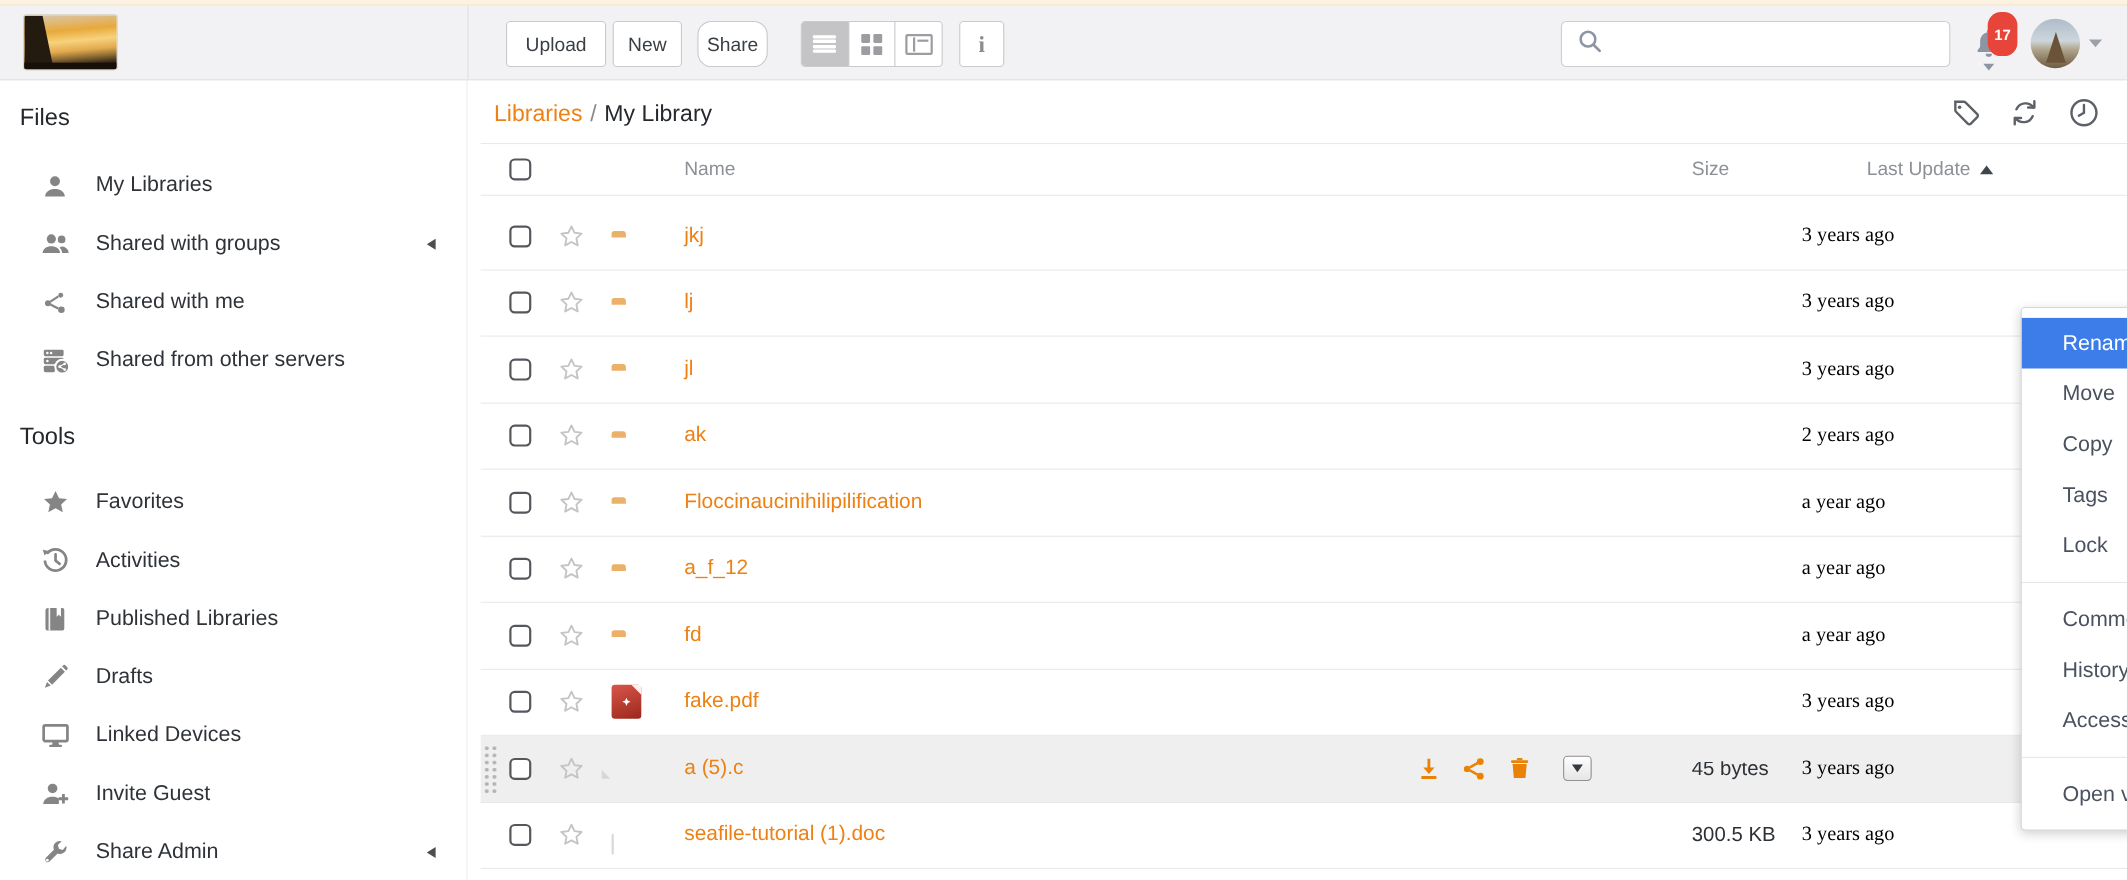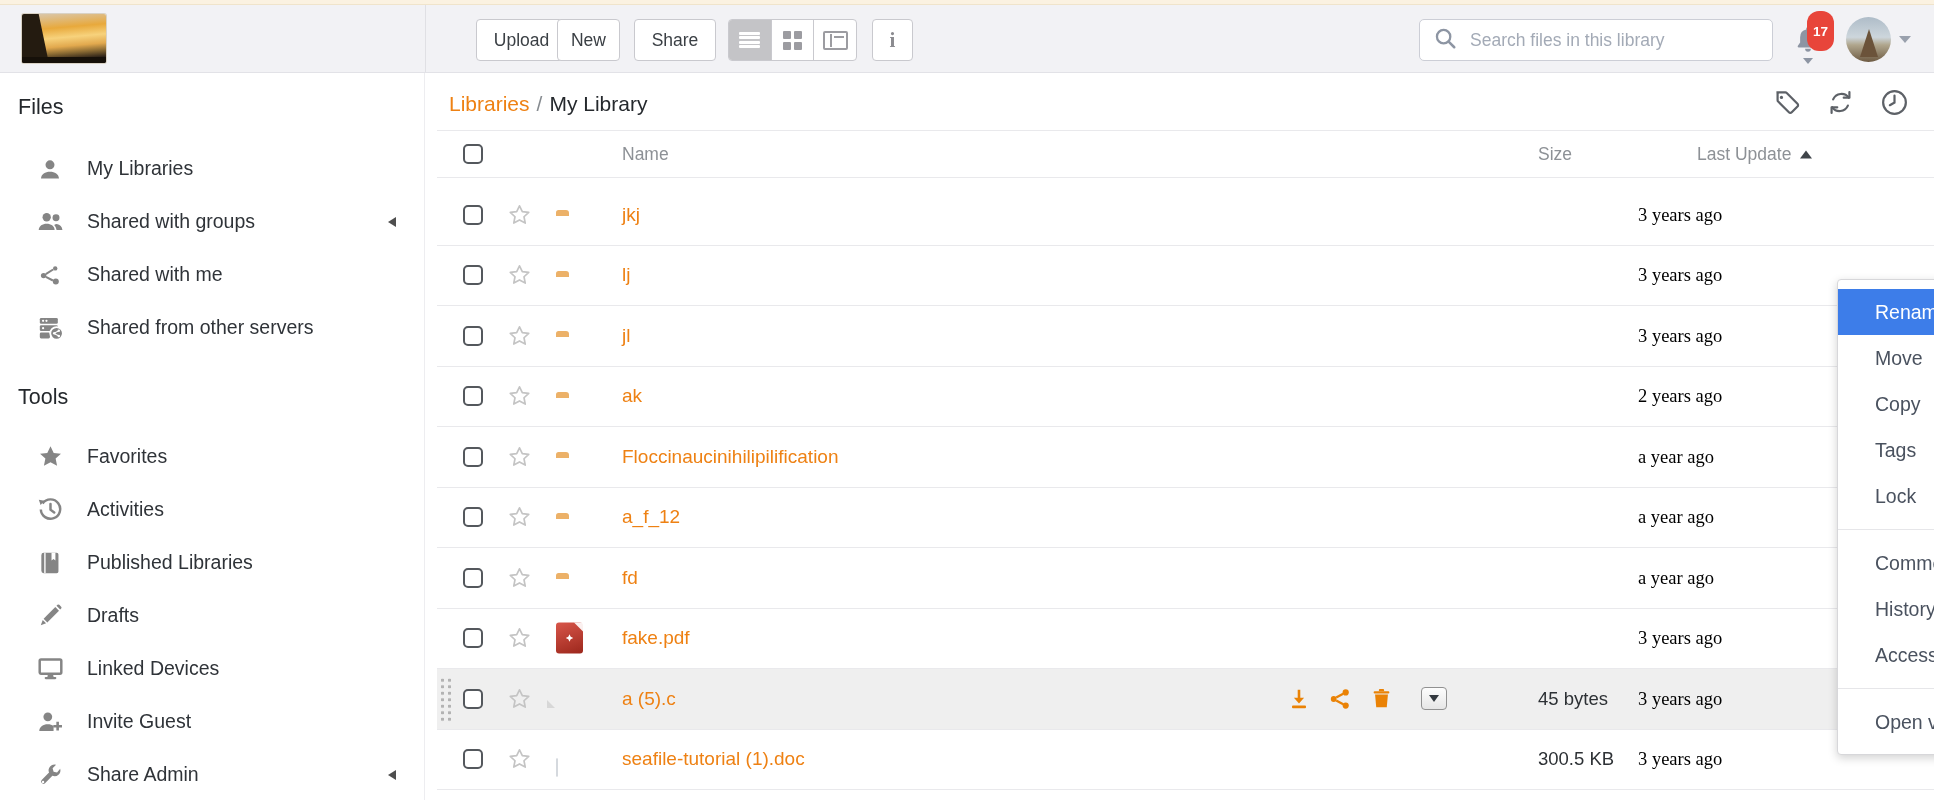--- a/index.html
+++ b/index.html
@@ -8,23 +8,23 @@
   
   .top-strip{position:absolute;left:0;top:0;width:100%;height:4px;background:#fbf2e1;border-bottom:1px solid #f0e4cb;z-index:6;}
   .header{position:absolute;left:0;top:5px;width:100%;height:67px;background:#f2f2f5;border-bottom:1px solid #e2e2e7;z-index:5;}
   .header-vdiv{position:absolute;left:425px;top:0;height:100%;width:1px;background:#e0e0e4;}
   .logo{position:absolute;left:22px;top:9px;width:84px;height:49px;border-radius:2px;box-shadow:0 0 0 1px #d9d2c5;overflow:hidden;
         background:linear-gradient(175deg,#d8c9b4 0%,#e8a93c 30%,#f7d27c 48%,#e2a94e 64%,#8a6a33 76%,#2e2318 88%,#1c140c 100%);}
   .logo::before{content:"";position:absolute;left:0;top:0;bottom:0;width:32%;background:#241b10;clip-path:polygon(0 0,62% 0,100% 100%,0 100%);}
   .logo::after{content:"";position:absolute;left:0;right:0;bottom:0;height:6px;background:#161009;}
   .hbtn{position:absolute;top:14px;height:42px;background:#fff;border:1px solid #c9c9ce;border-radius:4px;
         font-size:17.5px;color:#3a3f44;display:flex;align-items:center;justify-content:center;box-sizing:border-box;cursor:pointer;}
-  #btn-upload{left:476px;width:91px;}
+  #btn-upload{left:460px;width:91px;}
   #btn-new{left:557px;width:63px;}
-  #btn-share{left:634px;width:82px;}
+  #btn-share{left:634px;width:64px;border-radius:13px;}
   .view-group{position:absolute;left:728px;top:14px;width:129px;height:42px;border:1px solid #c9c9ce;border-radius:4px;background:#fff;display:flex;box-sizing:border-box;overflow:hidden;}
   .view-seg{flex:1;display:flex;align-items:center;justify-content:center;border-right:1px solid #c9c9ce;cursor:pointer;}
   .view-seg:last-child{border-right:none;}
   .view-seg.active{background:#c4c4c7;}
   .icon-list{width:21px;height:17px;display:flex;flex-direction:column;justify-content:space-between;}
   .icon-list i{height:3px;background:#fff;border-radius:1px;}
   .icon-grid{width:19px;height:19px;display:grid;grid-template-columns:1fr 1fr;gap:3px;}
   .icon-grid i{background:#9c9ca1;border-radius:1px;}
   .icon-detail{width:25px;height:19px;border:2px solid #9c9ca1;border-radius:2px;position:relative;box-sizing:border-box;}
   .icon-detail::before{content:"";position:absolute;left:5px;top:1px;bottom:1px;width:2px;background:#9c9ca1;}
@@ -133,21 +133,20 @@
     <div class="view-seg">
         <span class="icon-detail"></span>
       </div>
   </div>
   <button class="hbtn" id="btn-info">i</button>
   <div class="search">
     <span><svg width="25" height="25" viewBox="0 0 24 24" fill="none">
           <circle cx="10.2" cy="10.2" r="6.4" stroke="#8d95a3" stroke-width="2.2"></circle>
           <path d="M15 15l5.4 5.4" stroke="#8d95a3" stroke-width="2.4" stroke-linecap="round"></path>
         </svg></span>
-    <input type="text" placeholder="Search files in this library" style="">
   </div>
   <div class="bell-wrap">
     <span class="bell-svg"><svg width="30" height="30" viewBox="0 0 24 24" fill="#8d95a3">
           <path d="M12 2.4c.8 0 1.4.6 1.4 1.4v.6a6.3 6.3 0 0 1 4.9 6.1v4.3l1.8 2.5c.4.6 0 1.4-.7 1.4H4.6c-.7 0-1.1-.8-.7-1.4l1.8-2.5v-4.3a6.3 6.3 0 0 1 4.9-6.1v-.6c0-.8.6-1.4 1.4-1.4zM9.7 19.8h4.6a2.3 2.3 0 0 1-4.6 0z"></path>
         </svg></span>
     <span class="badge">17</span>
     <span class="bell-caret"></span>
   </div>
   <div class="avatar"></div>
   <span class="avatar-caret"></span>

